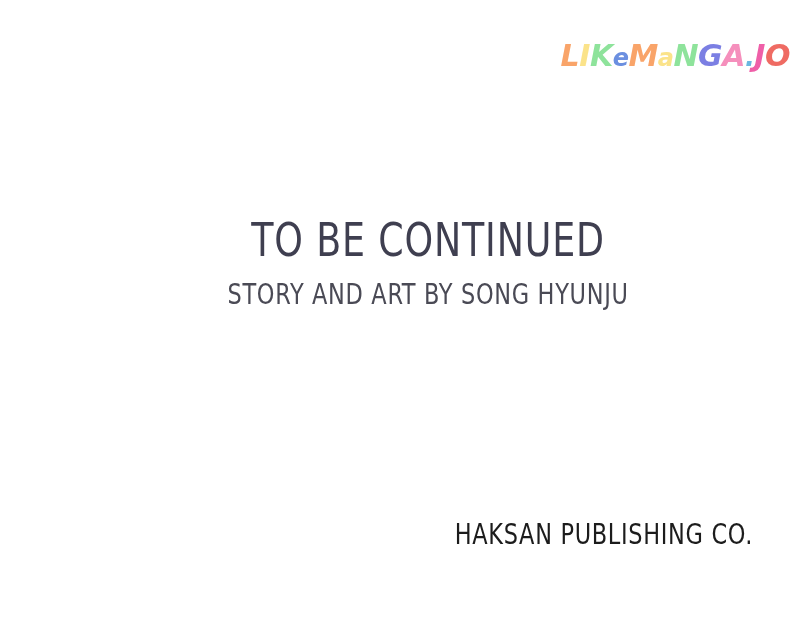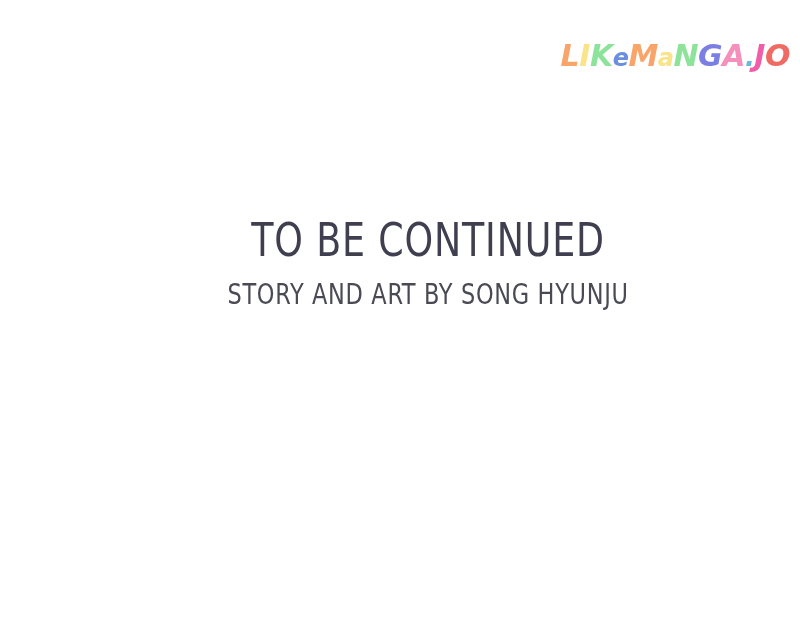--- a/index.html
+++ b/index.html
@@ -125,14 +125,17 @@
 
   <div class="watermark">
     <div class="wm-text" id="wm-text"><span style="color: rgb(249, 164, 105);">L</span><span style="color: rgb(251, 227, 138);">I</span><span style="color: rgb(142, 227, 155);">K</span><span class="l-small" style="color: rgb(107, 143, 224);">e</span><span style="color: rgb(249, 164, 105);">M</span><span class="l-small" style="color: rgb(251, 227, 138);">a</span><span style="color: rgb(142, 227, 155);">N</span><span style="color: rgb(123, 127, 227);">G</span><span style="color: rgb(245, 143, 188);">A</span><span class="l-dot" style="color: rgb(107, 183, 224);">.</span><span style="color: rgb(239, 95, 168);">J</span><span style="color: rgb(239, 107, 99);">O</span></div>
   </div>
 
   <div class="credits">
     <div class="title" style="color: rgb(63, 63, 80);">TO BE CONTINUED</div>
     <div class="subtitle" style="color: rgb(74, 74, 85);">STORY AND ART BY SONG HYUNJU</div>
   </div>
 
+  <div class="publisher-wrap">
+    <div class="publisher" style="color: rgb(28, 28, 28);">HAKSAN PUBLISHING CO.</div>
+  </div>
 
 </div>
 
 </body></html>

